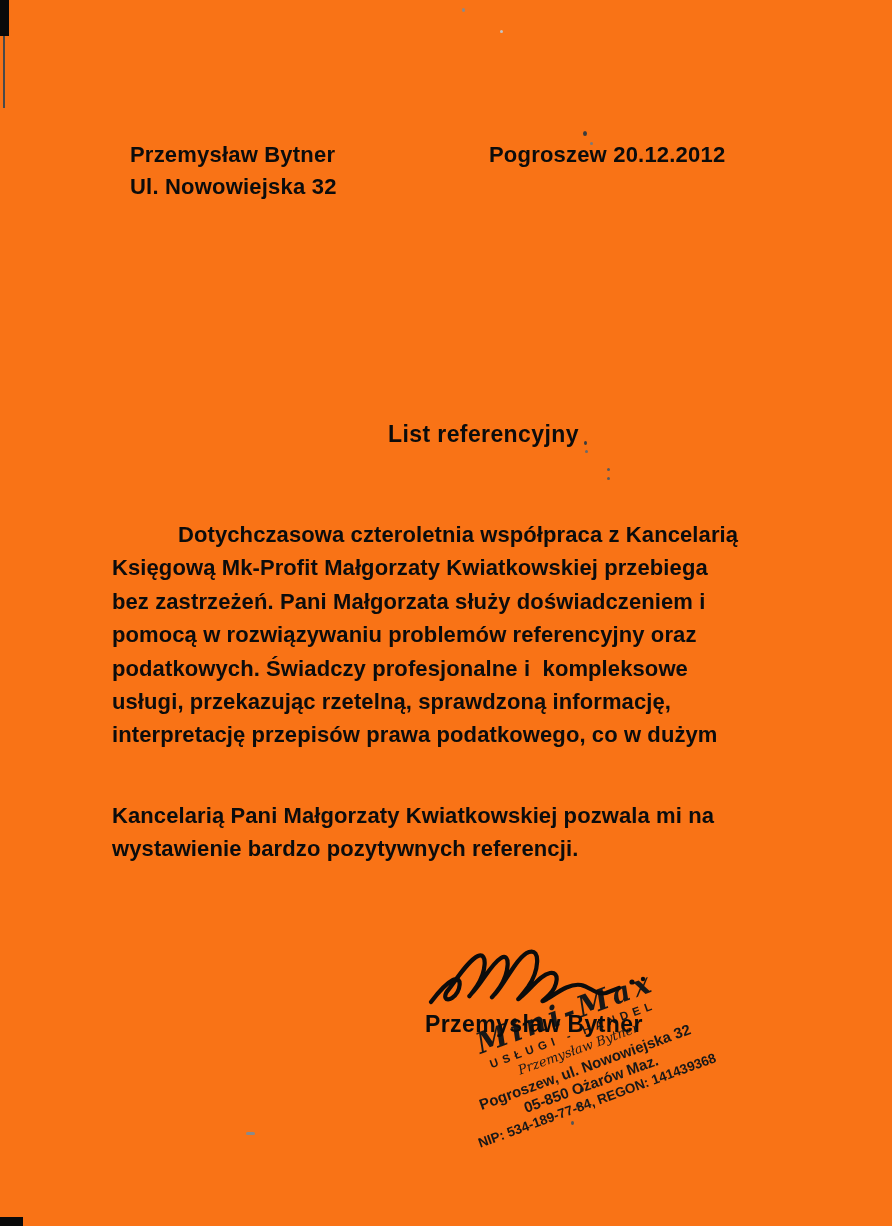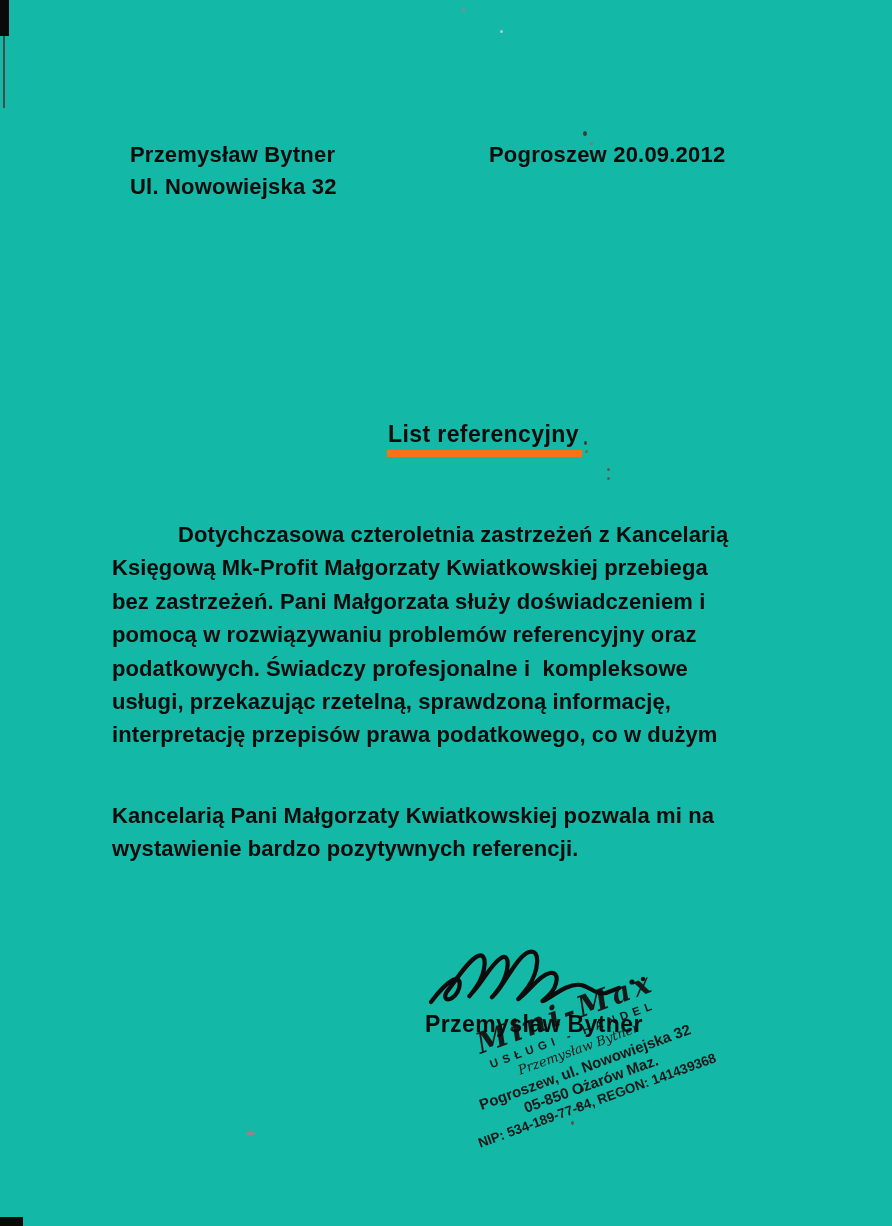--- a/index.html
+++ b/index.html
@@ -1,20 +1,20 @@
 <!DOCTYPE html>
 <html><head>
 <meta charset="utf-8">
 <style>
   html, body { margin:0; padding:0; background:#e8e8e8; }
   .page {
     position:relative;
     width:892px; height:1226px;
     margin:0 auto;
-    background:#14b8a6;
+    background:#f97316;
     font-family:"Liberation Sans", sans-serif;
     color:#0c0c0c;
     overflow:hidden;
   }
 
   
   .artifact { position:absolute; }
   .bar-top-left   { left:0; top:0; width:9px; height:36px; background:#0a0a0a; }
   .line-top-left  { left:3px; top:36px; width:2px; height:72px; background:#4a4a4a; }
   .blob-bottom-left { left:0; top:1217px; width:23px; height:9px; background:#0a0a0a; }
@@ -96,26 +96,26 @@
   <div class="speck" style="left:246px; top:1132px; width:9px; height:3px; background:#8a8a8a; border-radius:2px;"></div>
   <div class="speck" style="left:580px; top:1087px; width:4px; height:5px; background:#333;"></div>
   <div class="speck" style="left:576px; top:1104px; width:4px; height:4px; background:#444;"></div>
   <div class="speck" style="left:571px; top:1121px; width:3px; height:4px; background:#555;"></div>
 
   <div class="sender">
     <div class="line">Przemysław Bytner</div>
     <div class="line">Ul. Nowowiejska 32</div>
   </div>
 
-  <div class="dateline">Pogroszew 20.09.2012</div>
+  <div class="dateline">Pogroszew 20.12.2012</div>
 
   <div class="title">List referencyjny</div>
 
   <div class="para para1">
-    <div class="line">Dotychczasowa czteroletnia zastrzeżeń z Kancelarią</div>
+    <div class="line">Dotychczasowa czteroletnia współpraca z Kancelarią</div>
     <div class="line">Księgową Mk-Profit Małgorzaty Kwiatkowskiej przebiega</div>
     <div class="line">bez zastrzeżeń. Pani Małgorzata służy doświadczeniem i</div>
     <div class="line">pomocą w rozwiązywaniu problemów referencyjny oraz</div>
     <div class="line">podatkowych. Świadczy profesjonalne i  kompleksowe</div>
     <div class="line">usługi, przekazując rzetelną, sprawdzoną informację,</div>
     <div class="line">interpretację przepisów prawa podatkowego, co w dużym</div>
   </div>
 
   <div class="para para2">
     <div class="line">Kancelarią Pani Małgorzaty Kwiatkowskiej pozwala mi na</div>

